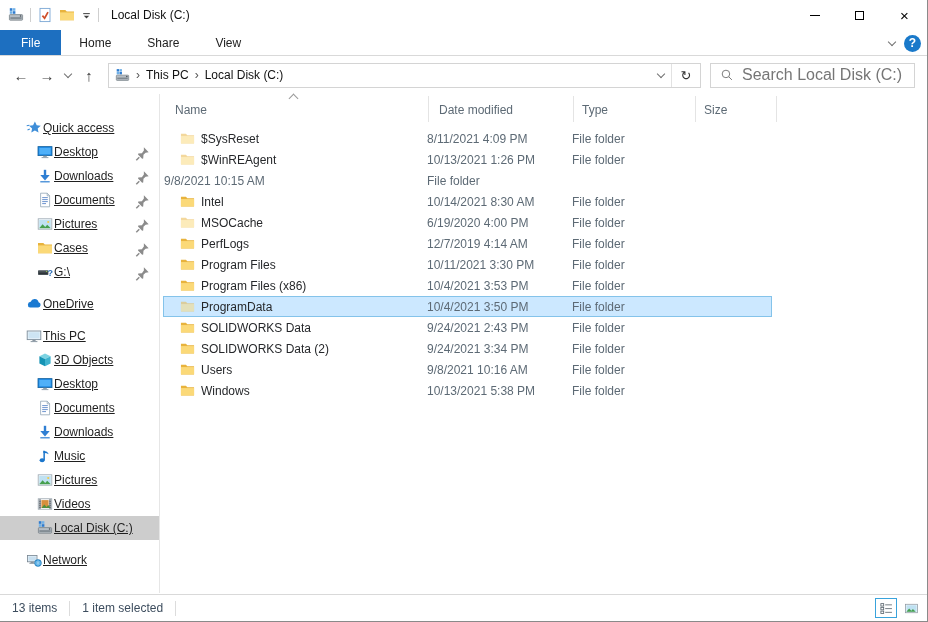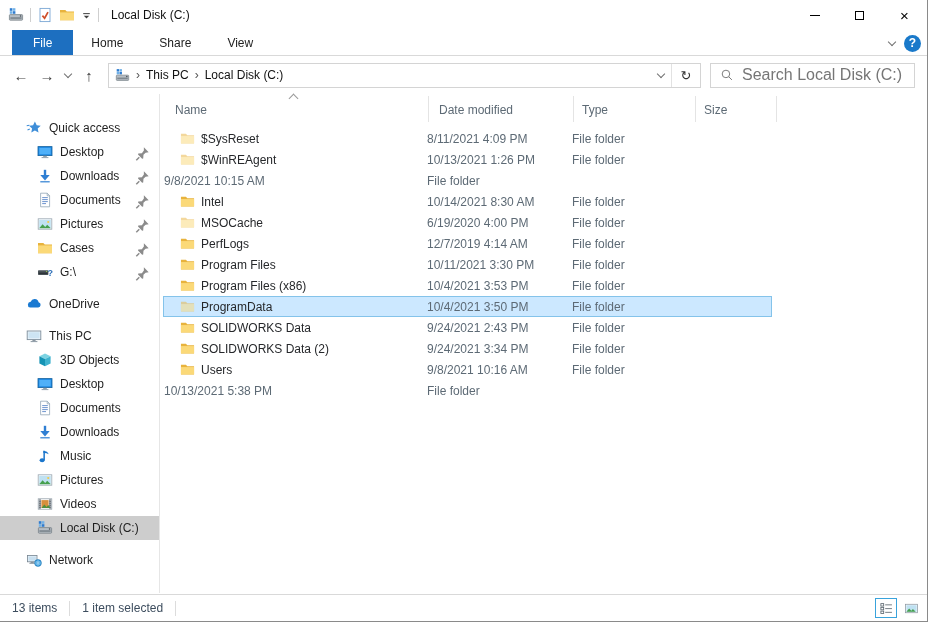--- a/index.html
+++ b/index.html
@@ -17,21 +17,21 @@
   .win-title{ margin-left:6px; font-size:12px; color:#111; }
   .win-controls{ position:absolute; right:0; top:0; height:30px; display:flex; }
   .wc{ width:45px; height:30px; display:flex; align-items:center; justify-content:center; cursor:default; }
   .min-glyph{ width:10px; border-top:1px solid #000; display:inline-block; }
   .max-glyph{ width:9px; height:9px; border:1px solid #000; display:inline-block; }
   .close-glyph{ font-size:15px; line-height:1; color:#000; }
 
   
   .tabs{ position:absolute; top:30px; left:0; right:0; height:26px; border-bottom:1px solid #d9d9d9; display:flex; align-items:stretch; }
   .tab{ padding:0 18px; display:flex; align-items:center; color:#222; }
-  .tab-file{ background:#1d6fc0; color:#fff; padding:0 21px;margin-left:12px; }
+  .tab-file{ background:#1d6fc0; color:#fff; padding:0 21px; }
   .ribbon-right{ position:absolute; right:6px; top:30px; height:26px; display:flex; align-items:center; gap:9px; }
   .chev{ display:inline-block; width:6px; height:6px; border-right:1.3px solid #707070; border-bottom:1.3px solid #707070; transform:rotate(45deg); margin-top:-3px; }
   .help-btn{ width:17px; height:17px; border-radius:50%; background:#1979ca; color:#fff; font-weight:bold; font-size:12px; display:flex; align-items:center; justify-content:center; }
 
   
   .addr-row{ position:absolute; top:56px; left:0; right:0; height:38px; display:flex; align-items:center; }
   .nav-btn{ width:26px; height:26px; display:flex; align-items:center; justify-content:center; font-size:15px; color:#3d3d3d; }
   .nav-btn.small{ width:16px; }
   .addr-box{ margin-left:6px; width:593px; height:25px; border:1px solid #d4d4d4; background:#fff; display:flex; align-items:center; }
   .addr-box .icn{ margin-left:6px; }
@@ -49,21 +49,21 @@
   
   .main{ position:absolute; top:94px; left:0; right:0; bottom:28px; display:flex; }
   .sidebar{ width:160px; border-right:1px solid #e6e6e6; padding-top:22px; overflow:hidden; }
   .side-item{ height:24px; display:flex; align-items:center; position:relative; cursor:default; }
   .side-item.root{ padding-left:26px; }
   .side-item.child{ padding-left:37px; }
   .side-item.gap{ margin-top:8px; }
   .side-item.selected{ background:#cdcdcd; }
   .side-item .icn{ width:17px; display:flex; }
   .side-item .icn svg{ width:16px; height:16px; display:block; }
-  .slabel{ margin-left:6px; white-space:nowrap; }
+  .slabel{ white-space:nowrap;text-decoration:underline; }
   .pin{ position:absolute; right:8px; top:6px; }
   .pin svg{ width:12px; height:12px; display:block; }
 
   .content{ flex:1; position:relative; }
   .col-headers{ position:absolute; top:2px; left:0; display:flex; height:26px; }
   .col-h{ display:flex; align-items:center; border-right:1px solid #e4e4e4; color:#5d6a75; padding-top:2px; }
   .sort-caret{ position:absolute; top:1px; left:130px; width:7px; height:7px; border-left:1px solid #9a9a9a; border-top:1px solid #9a9a9a; transform:rotate(45deg); }
 
   .file-rows{ position:absolute; top:34px; left:0; right:0; }
   .file-row{ height:21px; margin-left:3px; width:609px; display:grid; grid-template-columns:263px 145px 122px 76px; align-items:center; border:1px solid transparent; }
@@ -620,20 +620,29 @@
                   <path d="M1 5.4h14v7.8H1z" fill="#fbd978"></path>
                 </svg>
               </span>
               <span class="fname">Users</span>
             </div>
             <div class="cell sub">9/8/2021 10:16 AM</div>
             <div class="cell sub">File folder</div>
             <div class="cell sub"></div>
           </div>
           <div class="file-row">
+            <div class="cell namec">
+              <span class="icn ficon">
+                <svg viewBox="0 0 16 16">
+                  <path d="M1 2.9h5.3l1.5 1.7H15v8.6H1z" fill="#e8b33d"></path>
+                  <path d="M1 5.4h14v7.8H1z" fill="#fbd978"></path>
+                </svg>
+              </span>
+              <span class="fname">Windows</span>
+            </div>
             <div class="cell sub">10/13/2021 5:38 PM</div>
             <div class="cell sub">File folder</div>
             <div class="cell sub"></div>
           </div>
         </div>
     </div>
   </div>
 
   <div class="statusbar">
     <span class="stext">13 items</span>

